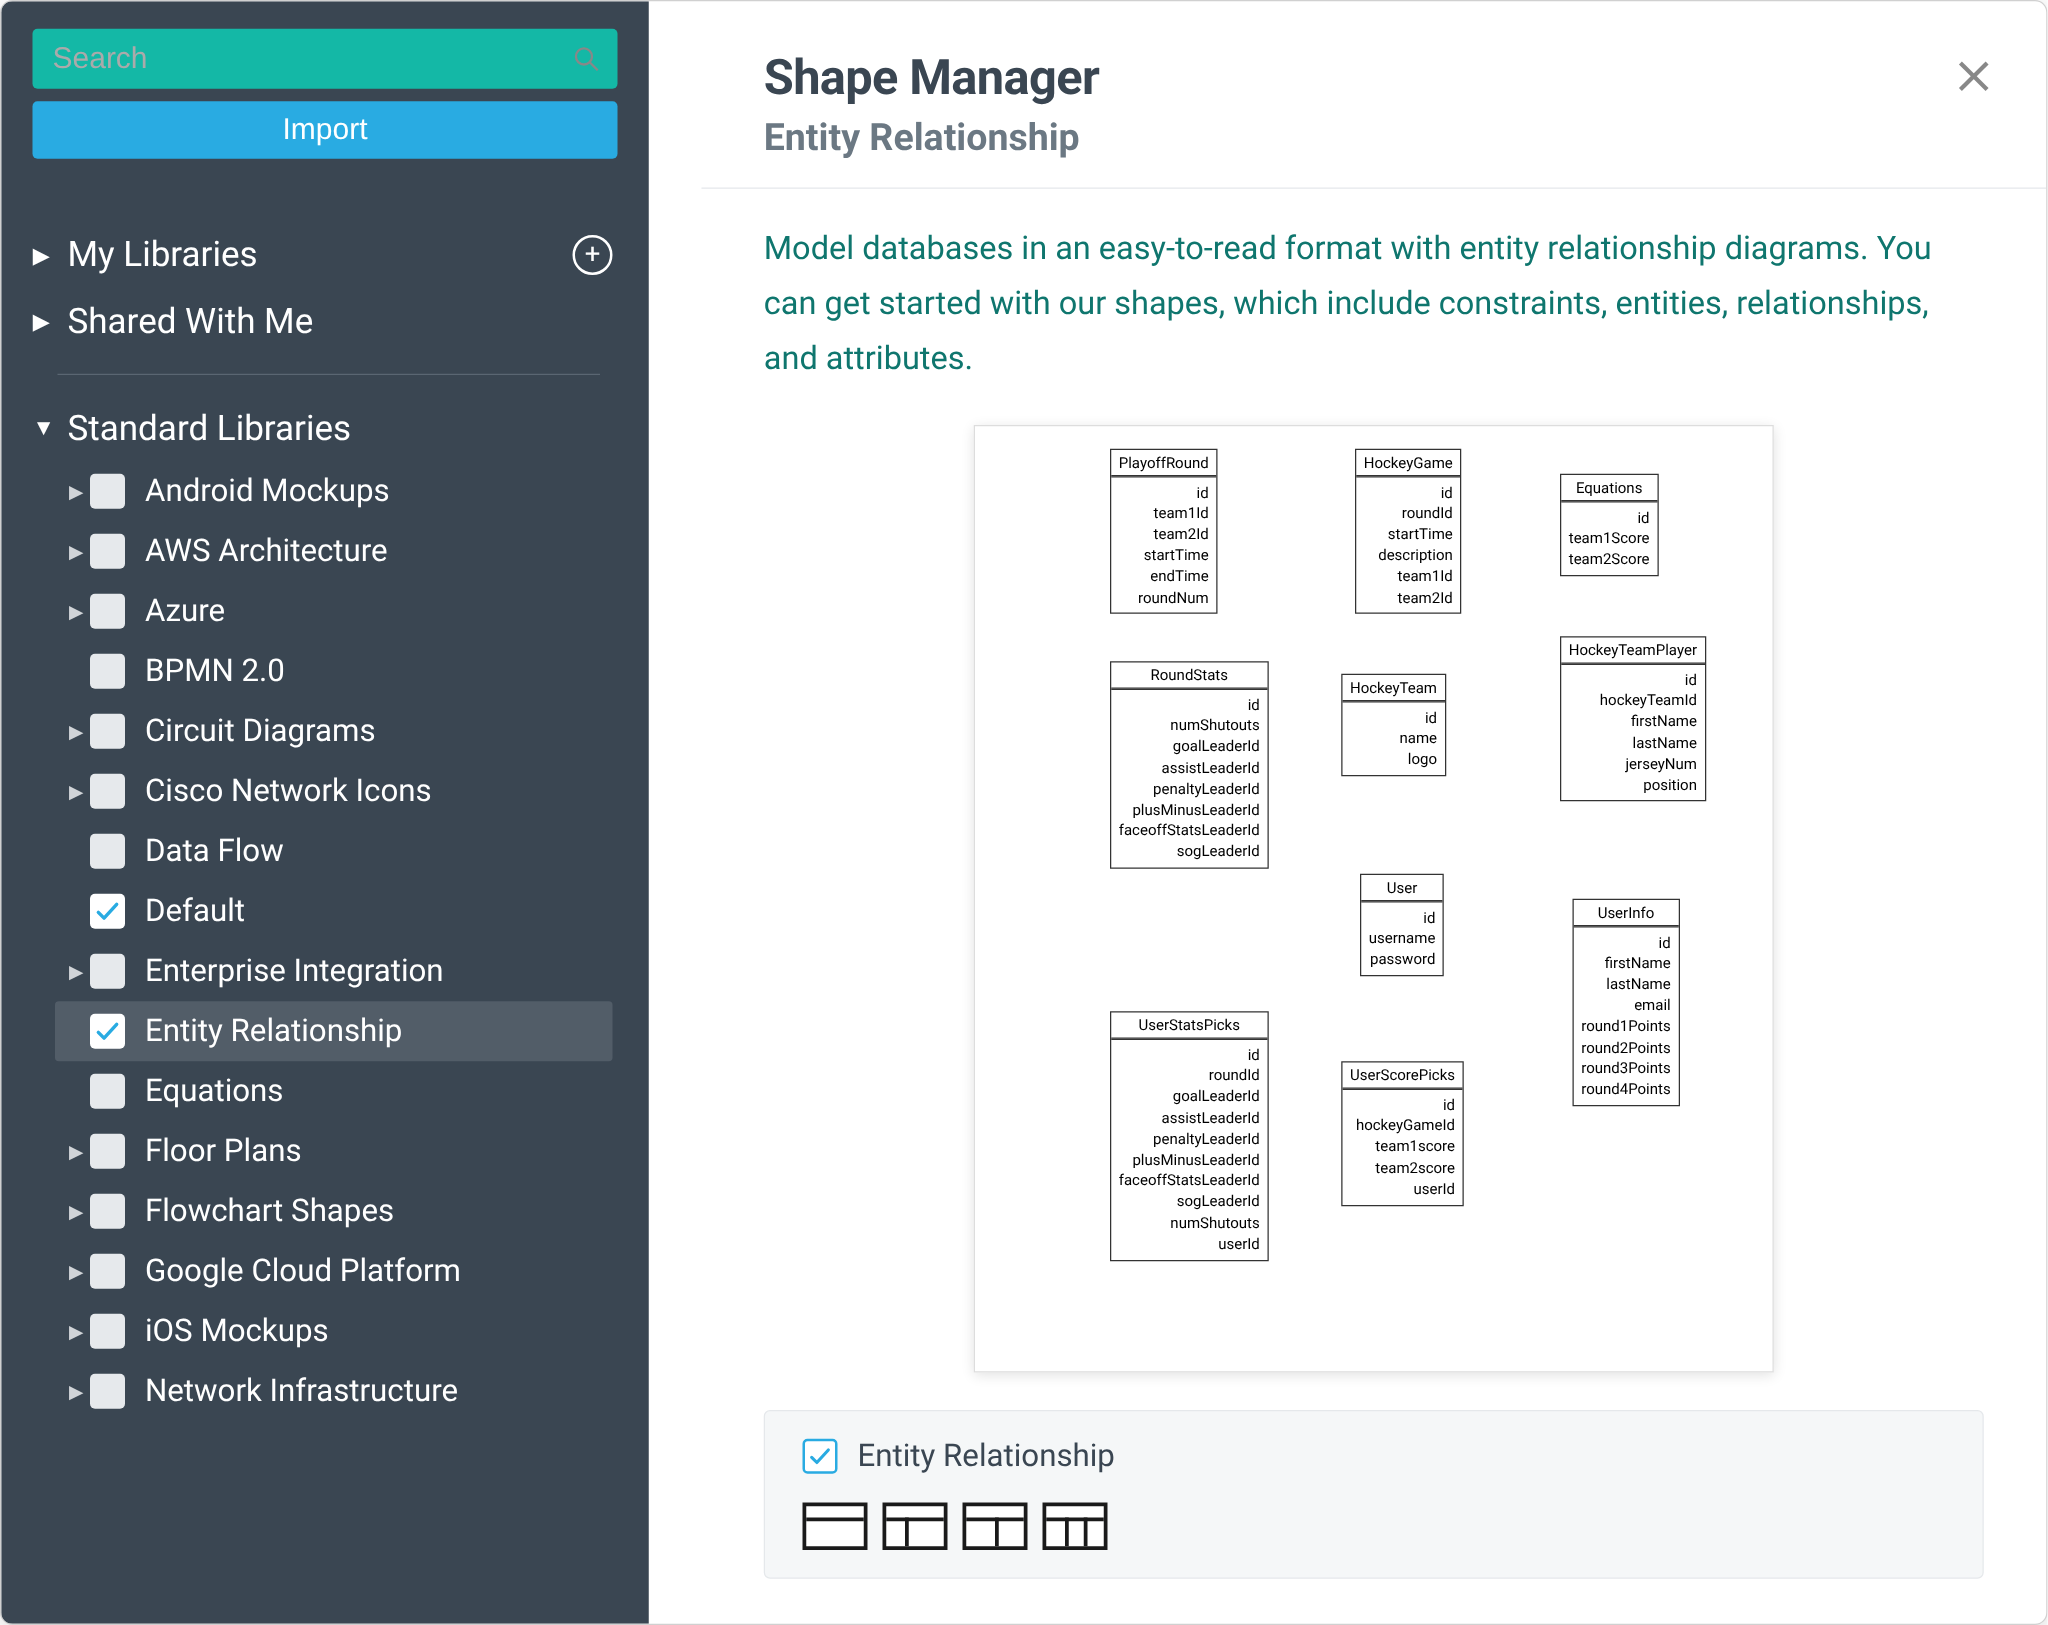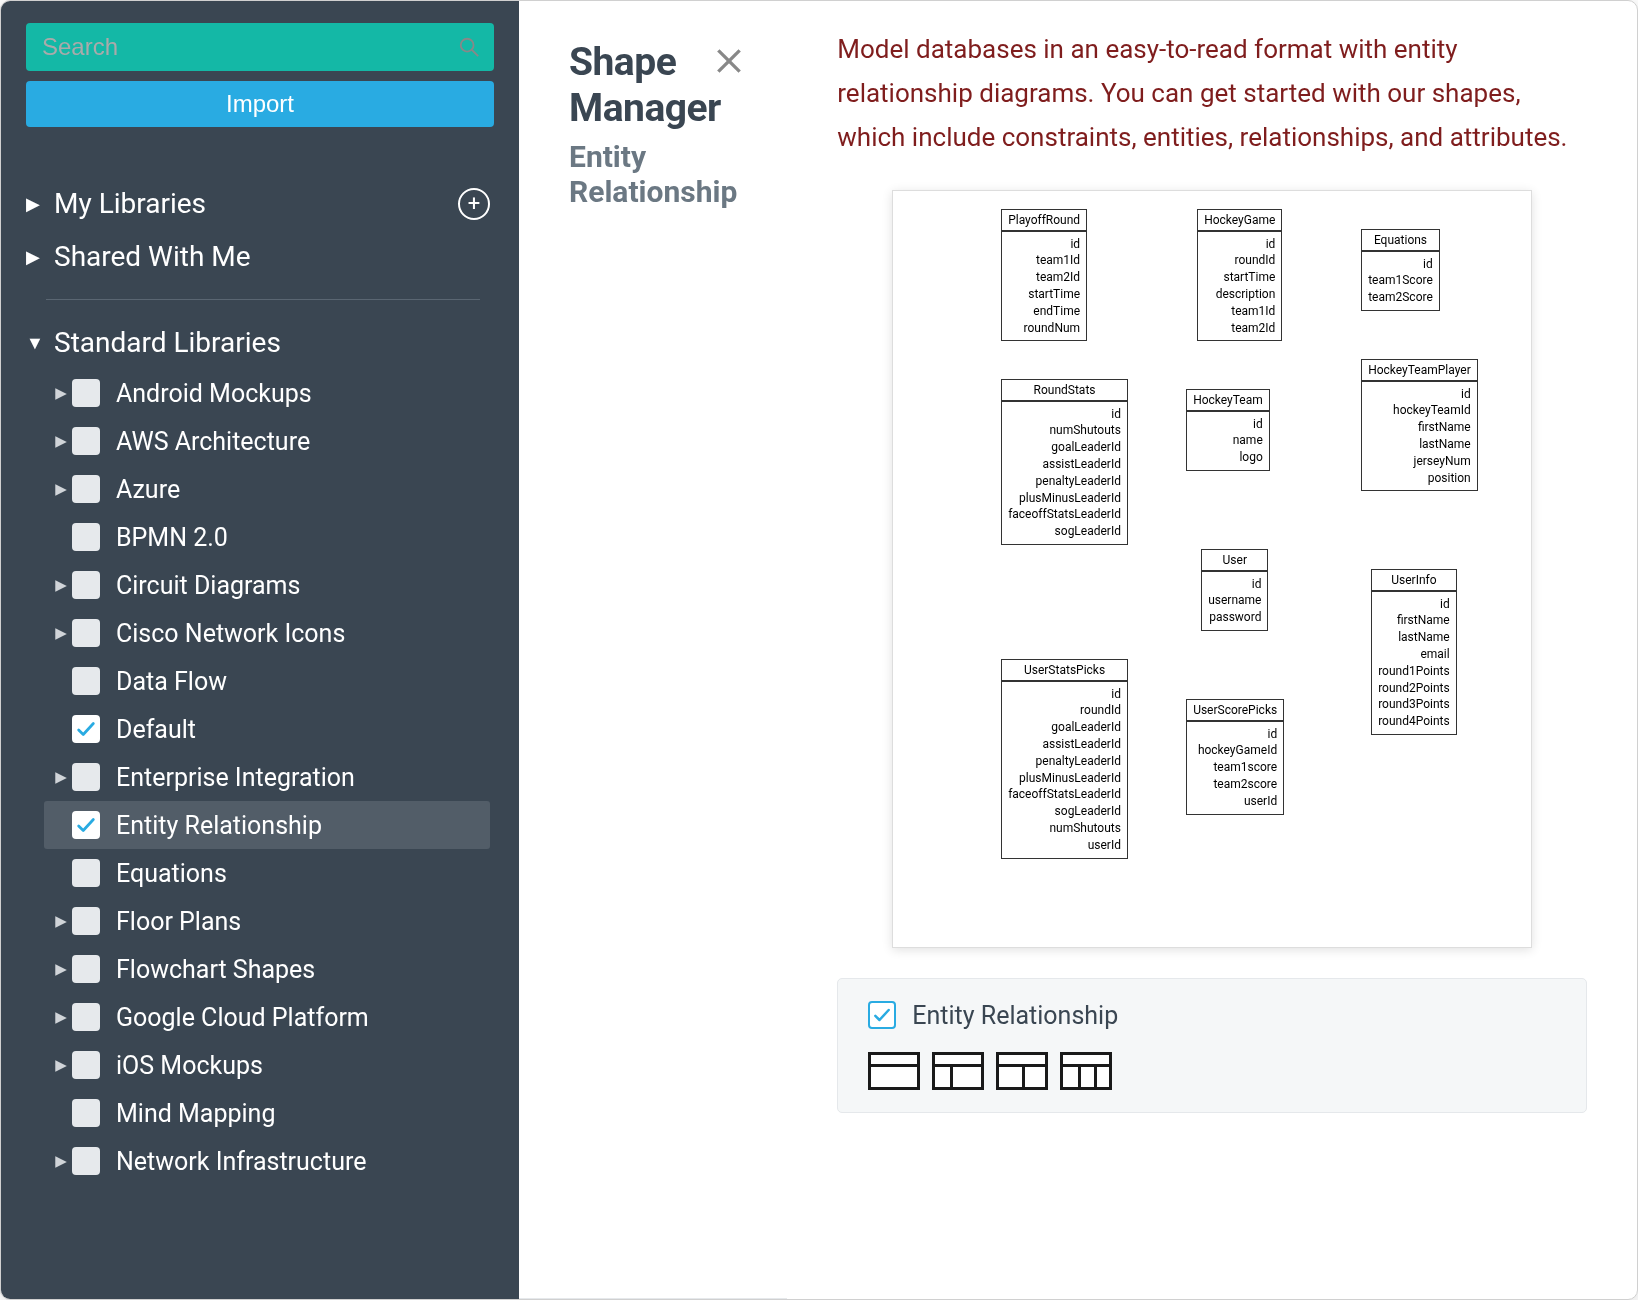--- a/index.html
+++ b/index.html
@@ -20,28 +20,28 @@
   .divider { border: none; border-top: 1px solid #5a6672; margin: 16px 10px 16px 20px; }
   .lib-list { list-style: none; margin-left: 18px; }
   .lib-item { display: flex; align-items: center; padding: 6px 8px 6px 6px; font-size: 25px; font-weight: 400; height: 48px; border-radius: 3px; cursor: pointer; }
   .lib-item.selected { background: #525d68; }
   .lib-item .caret { width: 22px; text-align: center; font-size: 15px; color: #d0d4d8; }
   .lib-item .caret.empty { visibility: hidden; }
   .checkbox { width: 28px; height: 28px; border-radius: 4px; background: #e6e9ec; margin-right: 16px; display: flex; align-items: center; justify-content: center; flex-shrink: 0; }
   .checkbox.checked { background: #fff; }
   .checkbox svg { width: 22px; height: 22px; stroke: #29abe2; stroke-width: 3; fill: none; stroke-linecap: round; stroke-linejoin: round; display: none; }
   .checkbox.checked svg { display: block; }
-  .content { flex: 1; display: flex; flex-direction: row; overflow-y: auto; }
+  .content { flex: 1; display: flex; flex-direction: column; overflow-y: auto; margin-left: 42px; }
   .content-header { padding: 38px 50px 22px 50px; border-bottom: 1px solid #e5e8eb; position: relative; }
   .title { font-size: 39px; font-weight: 700; color: #3a4652; letter-spacing: -0.5px; }
   .subtitle { font-size: 30px; font-weight: 700; color: #6b7883; margin-top: 8px; }
   .close-btn { position: absolute; right: 38px; top: 40px; width: 40px; height: 40px; cursor: pointer; display:flex; align-items:center; justify-content:center; }
   .close-btn svg { width: 32px; height: 32px; stroke: #888; stroke-width: 2.5; }
   .content-body { padding: 26px 50px 30px 50px; }
-  .desc { font-size: 26px; color: #7f1d1d; line-height: 1.7; }
+  .desc { font-size: 26px; color: #0f766e; line-height: 1.7; }
   .diagram-wrap { margin-top: 30px; display: flex; justify-content: center; }
   .diagram-img { border: 1px solid #ddd; box-shadow: 0 2px 10px rgba(0,0,0,0.12); width: 640px; padding: 18px 18px; background:#fff; }
   .erdiag { position: relative; width: 100%; height: 720px; }
   .entity { position: absolute; border: 1px solid #333; background: #fff; font-size: 12px; }
   .entity .ename { border-bottom: 1px solid #333; padding: 3px 6px; text-align: center; font-size: 12px; white-space: nowrap; }
   .entity .eattrs { padding: 4px 6px; border-top: 1px solid #333; }
   .entity .eattrs div { white-space: nowrap; line-height: 1.4; text-align: right; }
   .footer-card { margin-top: 30px; background: #f5f7f8; border: 1px solid #e5e8eb; border-radius: 5px; padding: 22px 30px; }
   .footer-row1 { display: flex; align-items: center; gap: 16px; }
   .footer-check { width: 28px; height: 28px; border: 2px solid #29abe2; border-radius: 4px; background: #fff; display:flex; align-items:center; justify-content:center; }
@@ -162,25 +162,20 @@
             <span class="caret">▶</span>
             <span class="checkbox"></span>
             <span>Google Cloud Platform</span>
           </li>
           <li class="lib-item">
             <span class="caret">▶</span>
             <span class="checkbox"></span>
             <span>iOS Mockups</span>
           </li>
           <li class="lib-item">
-            <span class="caret empty">▶</span>
-            <span class="checkbox"></span>
-            <span>Mind Mapping</span>
-          </li>
-          <li class="lib-item">
             <span class="caret">▶</span>
             <span class="checkbox"></span>
             <span>Network Infrastructure</span>
           </li>
         </ul>
     </div>
   </aside>
 
   <main class="content">
     <div class="content-header">

